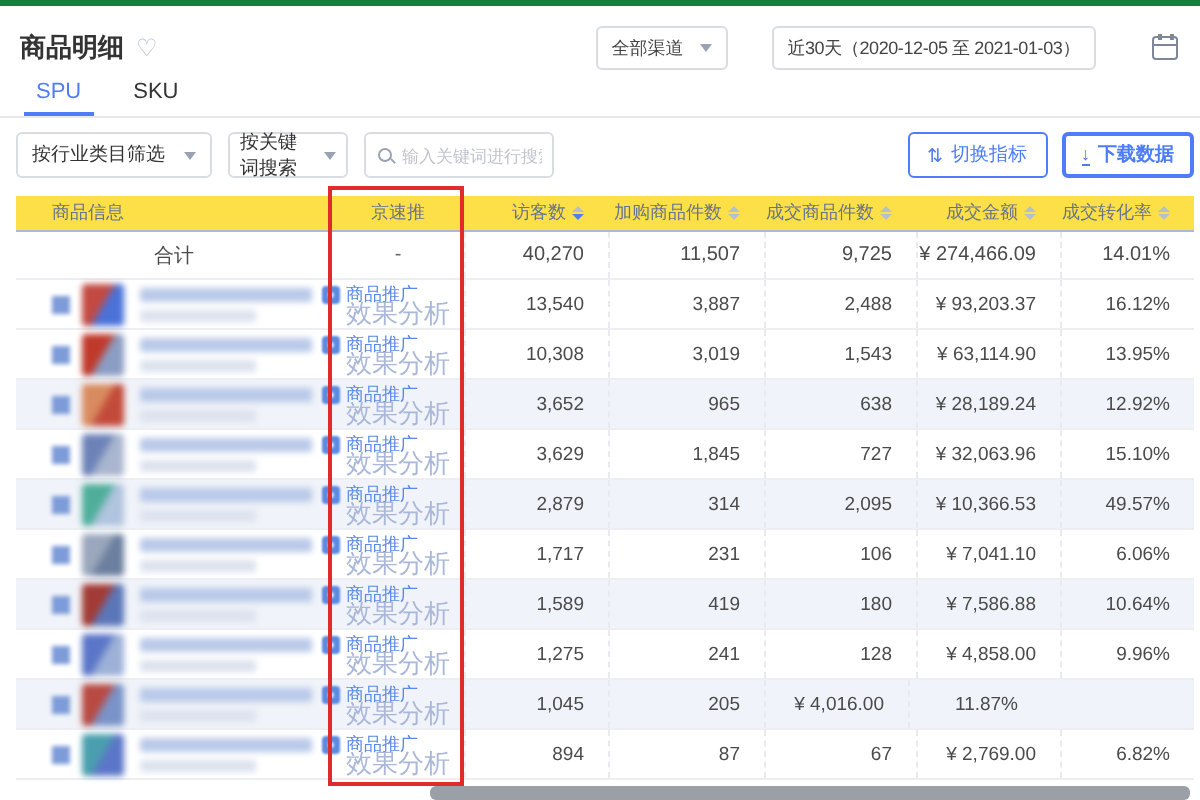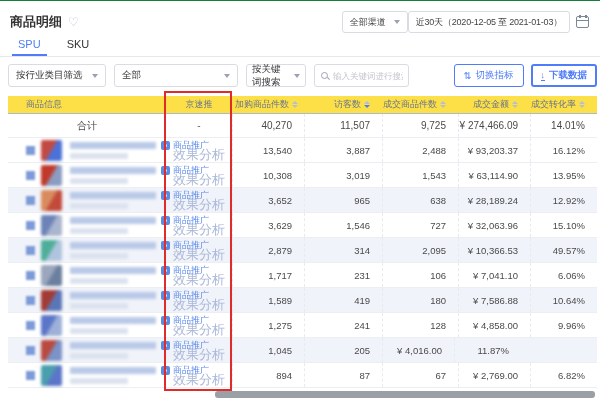--- a/index.html
+++ b/index.html
@@ -1,24 +1,24 @@
 <!DOCTYPE html>
 <html><head>
 <meta charset="utf-8">
 <style>
   * { margin:0; padding:0; box-sizing:border-box; }
   html,body { width:600px; height:400px; overflow:hidden; background:#fff;
               font-family:"Liberation Sans","DejaVu Sans",sans-serif; color:#333; }
-  .page { position:relative; width:600px; height:310px; border-top:1px solid #15803d; }
+  .page { position:relative; width:600px; height:310px; border-top:3px solid #15803d; }
 
   
   .titlebar { display:flex; align-items:center; padding:10px 8px 0 10px; height:32px; }
   .page-title { font-size:13px; font-weight:bold; color:#333; }
   .heart { font-size:12px; color:#b4bfd3; margin-left:6px; cursor:pointer; }
-  .titlebar-right { margin-left:auto; display:flex; align-items:center; gap:0; }
+  .titlebar-right { margin-left:auto; display:flex; align-items:center; gap:22px; }
 
   .selectbox, .datebox {
     height:22px; border:1px solid #d9dce3; border-radius:3px; background:#fff;
     display:flex; align-items:center; font-size:9px; color:#444; padding:0 7px; cursor:pointer;
   }
   .selectbox .caret { margin-left:8px; }
   .caret { width:0; height:0; border-left:3.5px solid transparent; border-right:3.5px solid transparent;
            border-top:4px solid #9aa2b1; display:inline-block; }
   .datebox { font-size:9px; letter-spacing:-0.2px; }
   .calbtn { width:18px; height:18px; position:relative; cursor:pointer; margin-left:4px; }
@@ -121,24 +121,20 @@
   <div class="tabs">
     <span class="tab active">SPU</span>
     <span class="tab">SKU</span>
   </div>
 
   <div class="filters">
     <div class="selectbox sel-cat">
       <span>按行业类目筛选</span>
       <span class="caret"></span>
     </div>
-    <div class="selectbox sel-all">
-      <span>全部</span>
-      <span class="caret"></span>
-    </div>
     <div class="selectbox sel-kw">
       <span>按关键词搜索</span>
       <span class="caret"></span>
     </div>
     <div class="searchbox">
       <span class="mag"></span>
       <input type="text" placeholder="输入关键词进行搜索" style="">
     </div>
     <div class="btns">
       <button class="obtn">
@@ -150,30 +146,30 @@
         <span>下载数据</span>
       </button>
     </div>
   </div>
 
   <div class="table">
 
     <div class="tr thead">
       <div class="th c-prod">商品信息</div>
       <div class="th c-jst">京速推</div>
+      <div class="th c-num c-vis">
+        <span>访客数</span>
+        <span class="sort active">
+            <i class="up"></i>
+            <i class="dn"></i>
+          </span>
+      </div>
       <div class="th c-num c-cart">
         <span>加购商品件数</span>
         <span class="sort">
-            <i class="up"></i>
-            <i class="dn"></i>
-          </span>
-      </div>
-      <div class="th c-num c-vis">
-        <span>访客数</span>
-        <span class="sort active">
             <i class="up"></i>
             <i class="dn"></i>
           </span>
       </div>
       <div class="th c-num c-deal">
         <span>成交商品件数</span>
         <span class="sort">
             <i class="up"></i>
             <i class="dn"></i>
           </span>
@@ -292,21 +288,21 @@
         <span class="bar2"></span>
       </span>
     </div>
     <div class="c-jst">
       <span class="jst-links">
         <span class="lk1">商品推广</span>
         <span class="lk2">效果分析</span>
       </span>
     </div>
     <div class="c-num c-vis">3,629</div>
-    <div class="c-num c-cart">1,546</div>
+    <div class="c-num c-cart">1,845</div>
     <div class="c-num c-deal">727</div>
     <div class="c-num c-amt">¥ 32,063.96</div>
     <div class="c-num c-cvr">15.10%</div>
   </div>
 
   <div class="tr row striped">
     <div class="c-prod">
       <span class="marker"></span>
       <span class="thumb" style="background: linear-gradient(120deg, rgb(79, 174, 154) 45%, rgb(176, 196, 222) 55%);"></span>
       <span class="plines">

